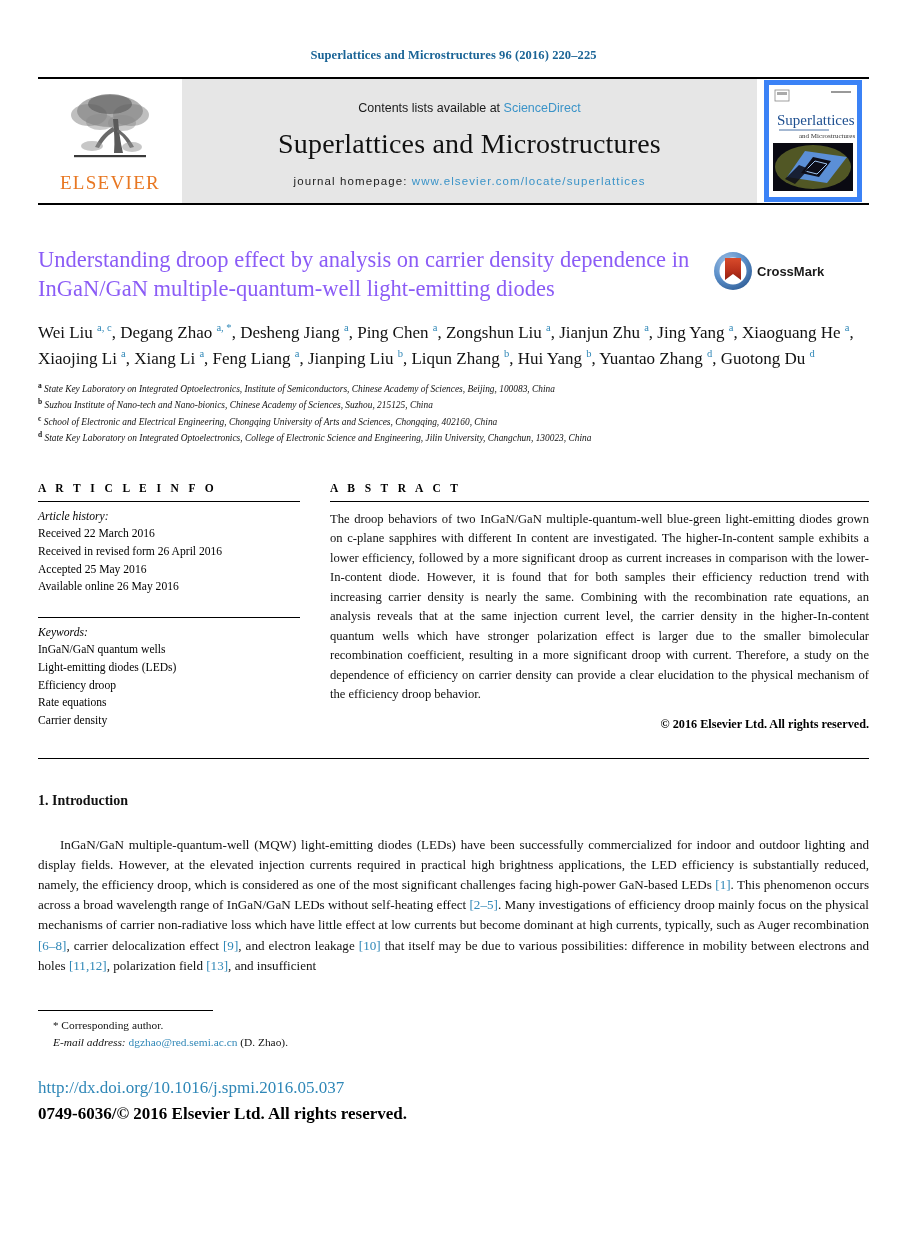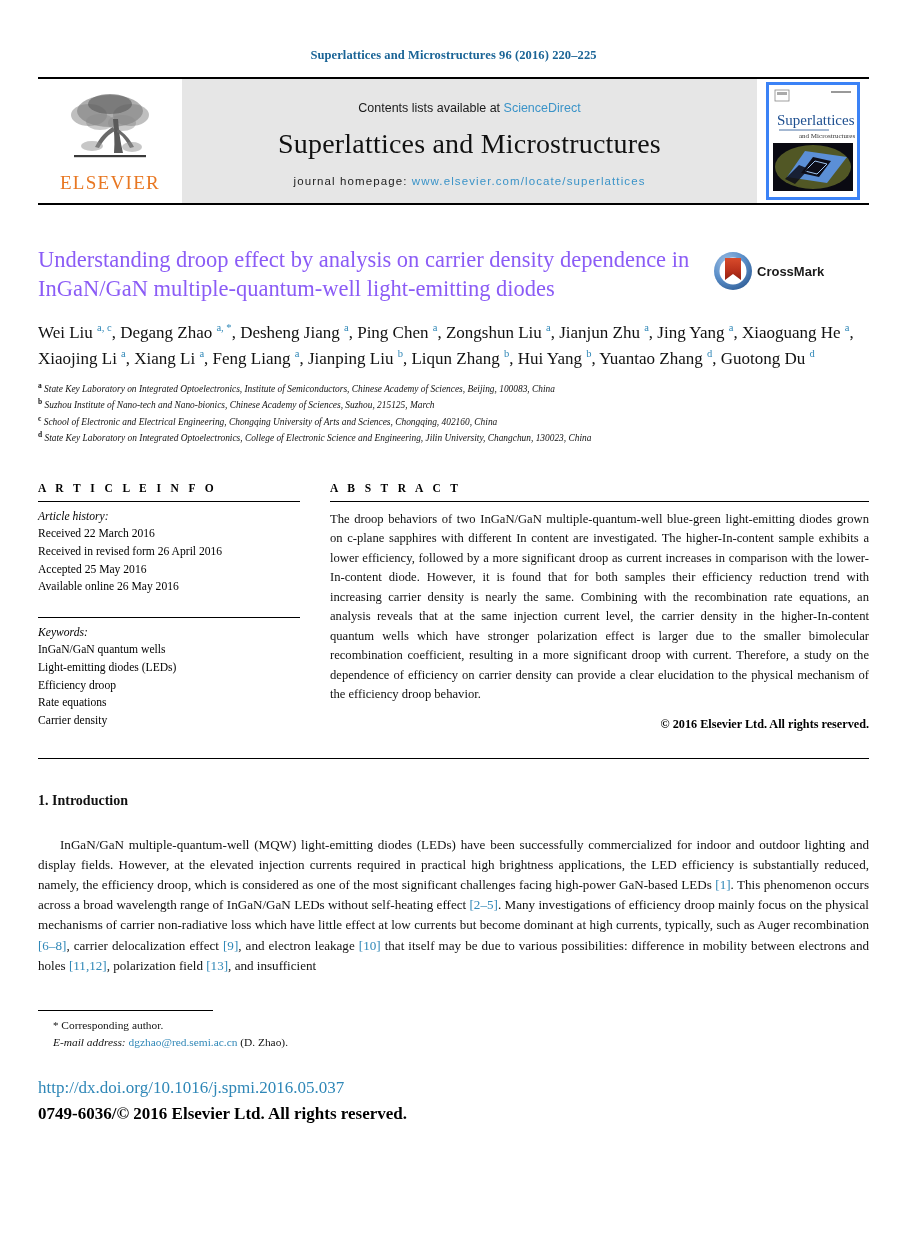--- a/index.html
+++ b/index.html
@@ -98,21 +98,21 @@
     font-size: 19px;
     letter-spacing: 1.3px;
     color: #E87722;
     margin-top: 1px;
   }
 
   
   .cover-thumb {
     width: 88px;
     height: 112px;
-    border: 3px solid #3b82f6;
+    border: 5px solid #3b82f6;
     background: #fdfdfd;
     position: relative;
     overflow: hidden;
   }
 
   
   .title-row {
     display: flex;
     margin-top: 40px;
     align-items: flex-start;
@@ -353,21 +353,21 @@
     <span><span>Feng Liang</span> <sup>a</sup>,</span>
     <span><span>Jianping Liu</span> <sup>b</sup>,</span>
     <span><span>Liqun Zhang</span> <sup>b</sup>,</span>
     <span><span>Hui Yang</span> <sup>b</sup>,</span>
     <span><span>Yuantao Zhang</span> <sup>d</sup>,</span>
     <span><span>Guotong Du</span> <sup>d</sup></span>
   </div>
 
   <div class="affils">
     <div><span class="lbl">a</span> <span>State Key Laboratory on Integrated Optoelectronics, Institute of Semiconductors, Chinese Academy of Sciences, Beijing, 100083, China</span></div>
-    <div><span class="lbl">b</span> <span>Suzhou Institute of Nano-tech and Nano-bionics, Chinese Academy of Sciences, Suzhou, 215125, March</span></div>
+    <div><span class="lbl">b</span> <span>Suzhou Institute of Nano-tech and Nano-bionics, Chinese Academy of Sciences, Suzhou, 215125, China</span></div>
     <div><span class="lbl">c</span> <span>School of Electronic and Electrical Engineering, Chongqing University of Arts and Sciences, Chongqing, 402160, China</span></div>
     <div><span class="lbl">d</span> <span>State Key Laboratory on Integrated Optoelectronics, College of Electronic Science and Engineering, Jilin University, Changchun, 130023, China</span></div>
   </div>
 
   <div class="info-abstract">
 
     <div class="col-info">
       <div class="sec-head">A R T I C L E   I N F O</div>
       <div class="rule"></div>
       <div class="info-block">

